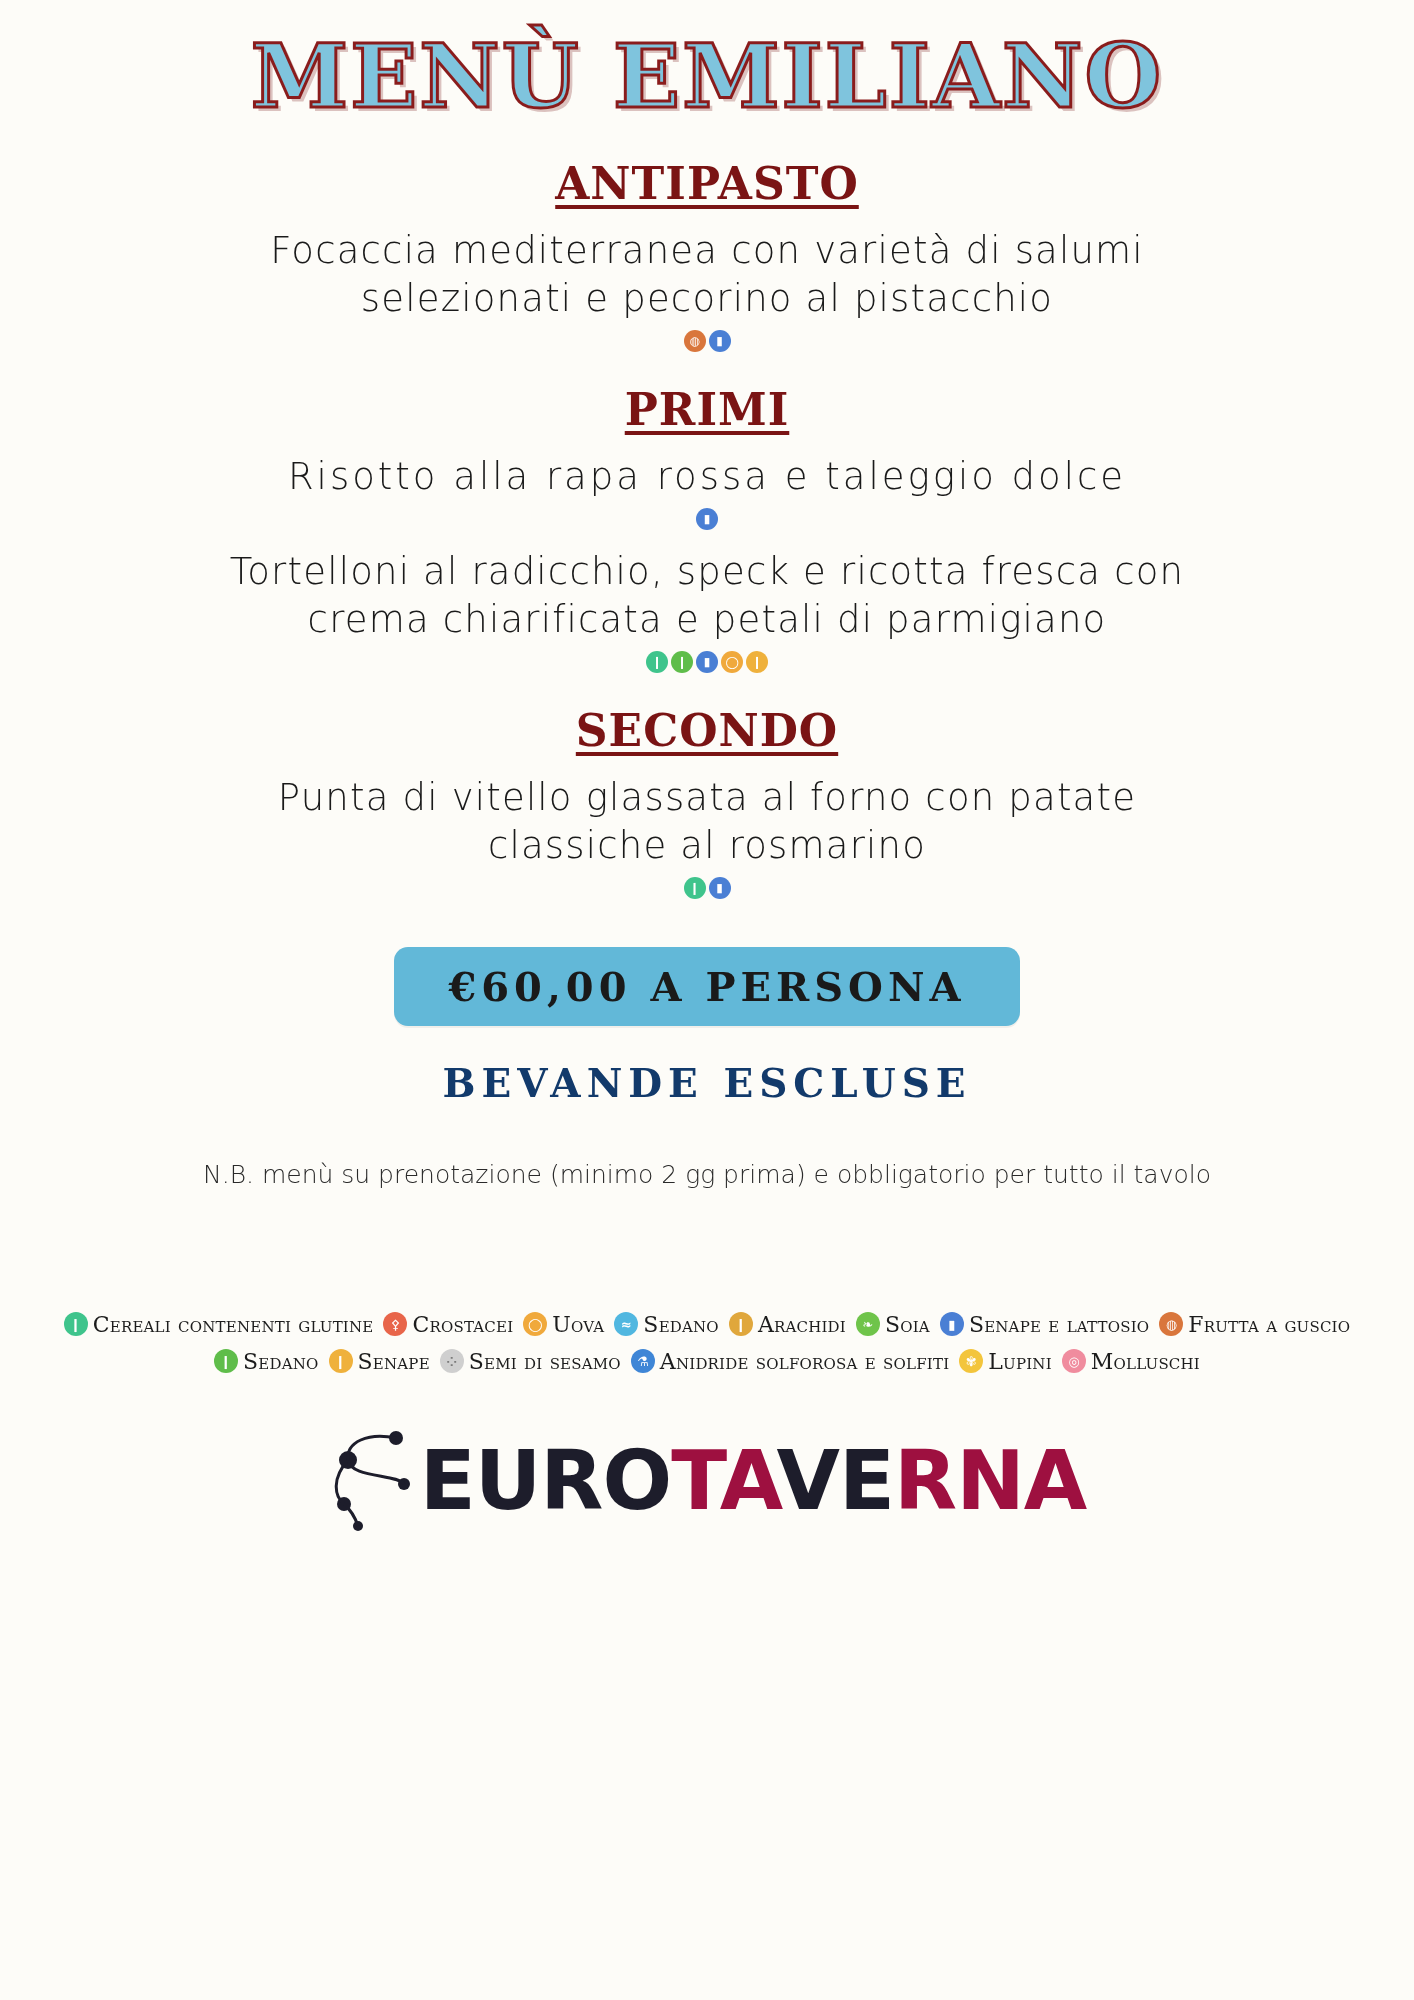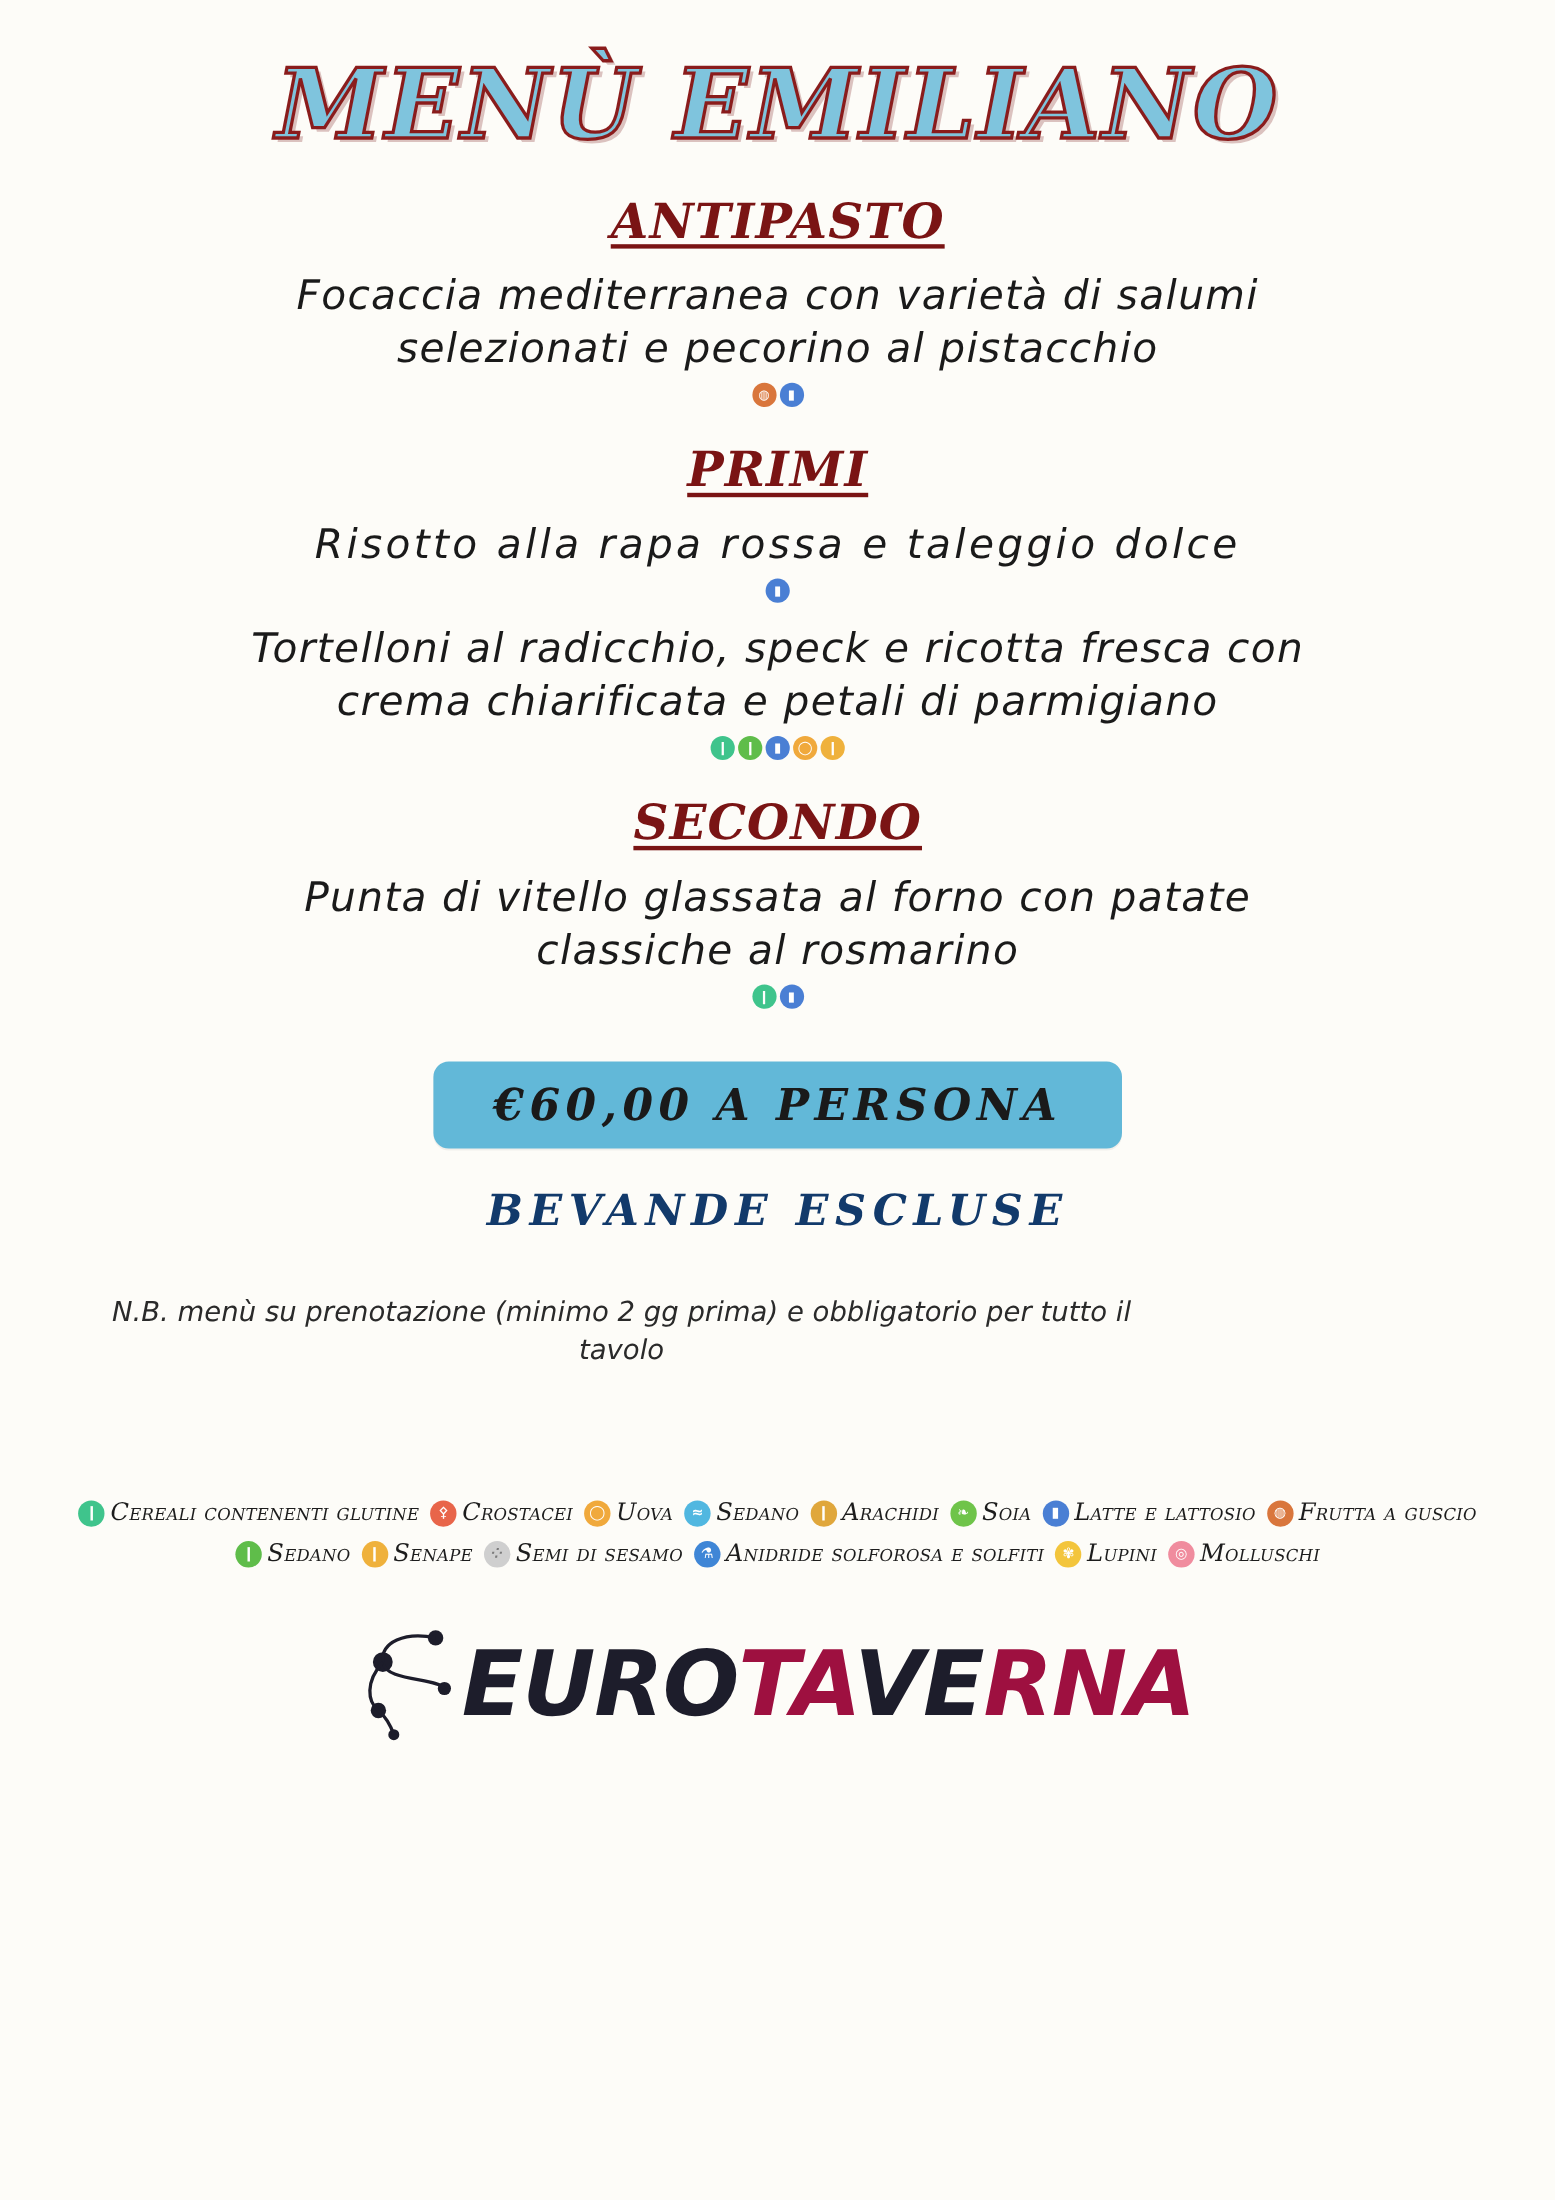--- a/index.html
+++ b/index.html
@@ -11,24 +11,24 @@
     height: 2000px;
     background: #fdfcf8;
     font-family: "Liberation Sans", sans-serif;
     overflow: hidden;
   }
   .page {
     position: relative;
     width: 1414px;
     height: 2000px;
     box-sizing: border-box;
-    padding: 30px 60px 0 60px;
+    padding: 12px 60px 0 60px;
     display: flex;
     flex-direction: column;
-    font-style: italic;
+    align-items: center;
   }
 
   
   .menu-title {
     font-family: "DejaVu Serif", serif;
     font-size: 88px;
     font-weight: bold;
     letter-spacing: 2px;
     color: #7fc4dd;
     -webkit-text-stroke: 3px #8a1c1c;
@@ -250,21 +250,21 @@
       <span class="legend-item">
         <span class="chip" style="background:#e0a73c">❙</span>
         <span class="legend-label">Arachidi</span>
       </span>
       <span class="legend-item">
         <span class="chip" style="background:#6fc44a">❧</span>
         <span class="legend-label">Soia</span>
       </span>
       <span class="legend-item">
         <span class="chip" style="background:#4a7fd4">▮</span>
-        <span class="legend-label">Latte e lattosio</span>
+        <span class="legend-label">Senape e lattosio</span>
       </span>
       <span class="legend-item">
         <span class="chip" style="background:#d9763c">◍</span>
         <span class="legend-label">Frutta a guscio</span>
       </span>
     </div>
 
     <div class="legend-line">
       <span class="legend-item">
         <span class="chip" style="background:#5fbd4a">❙</span>

